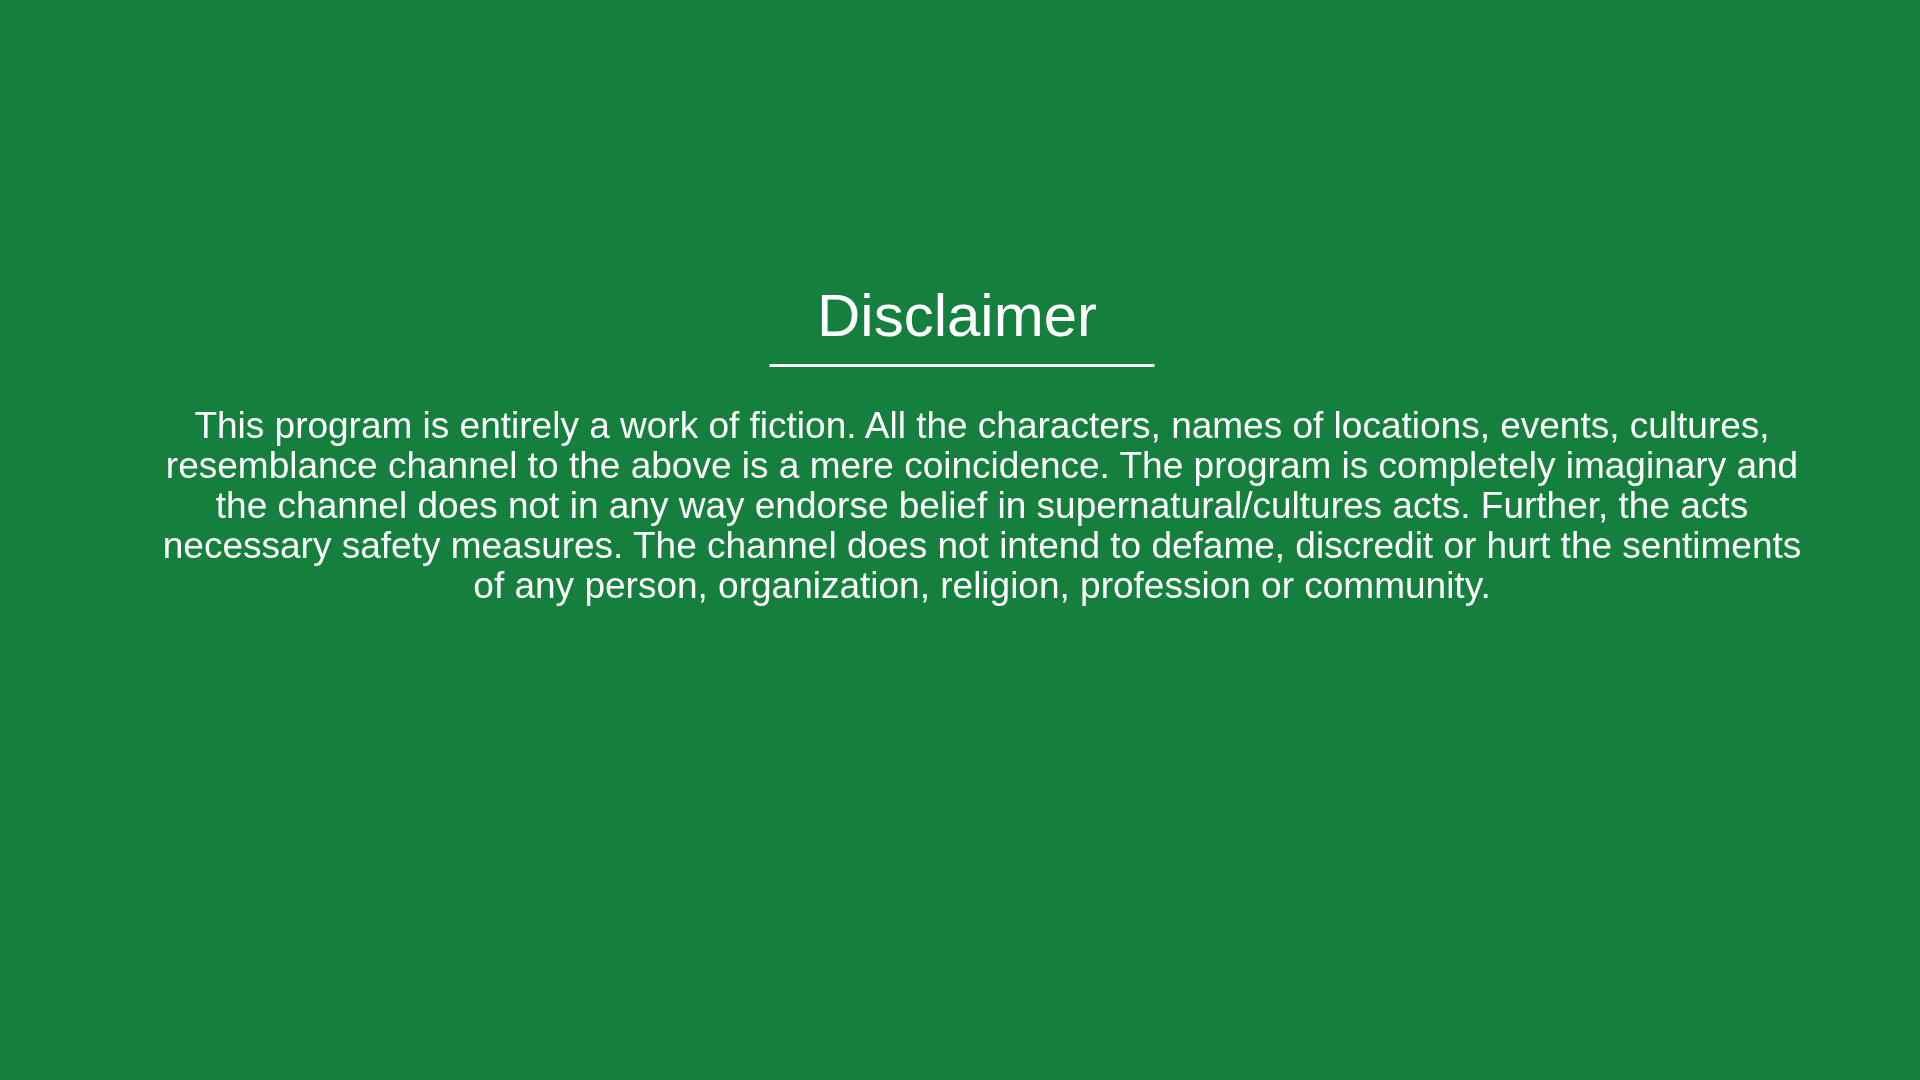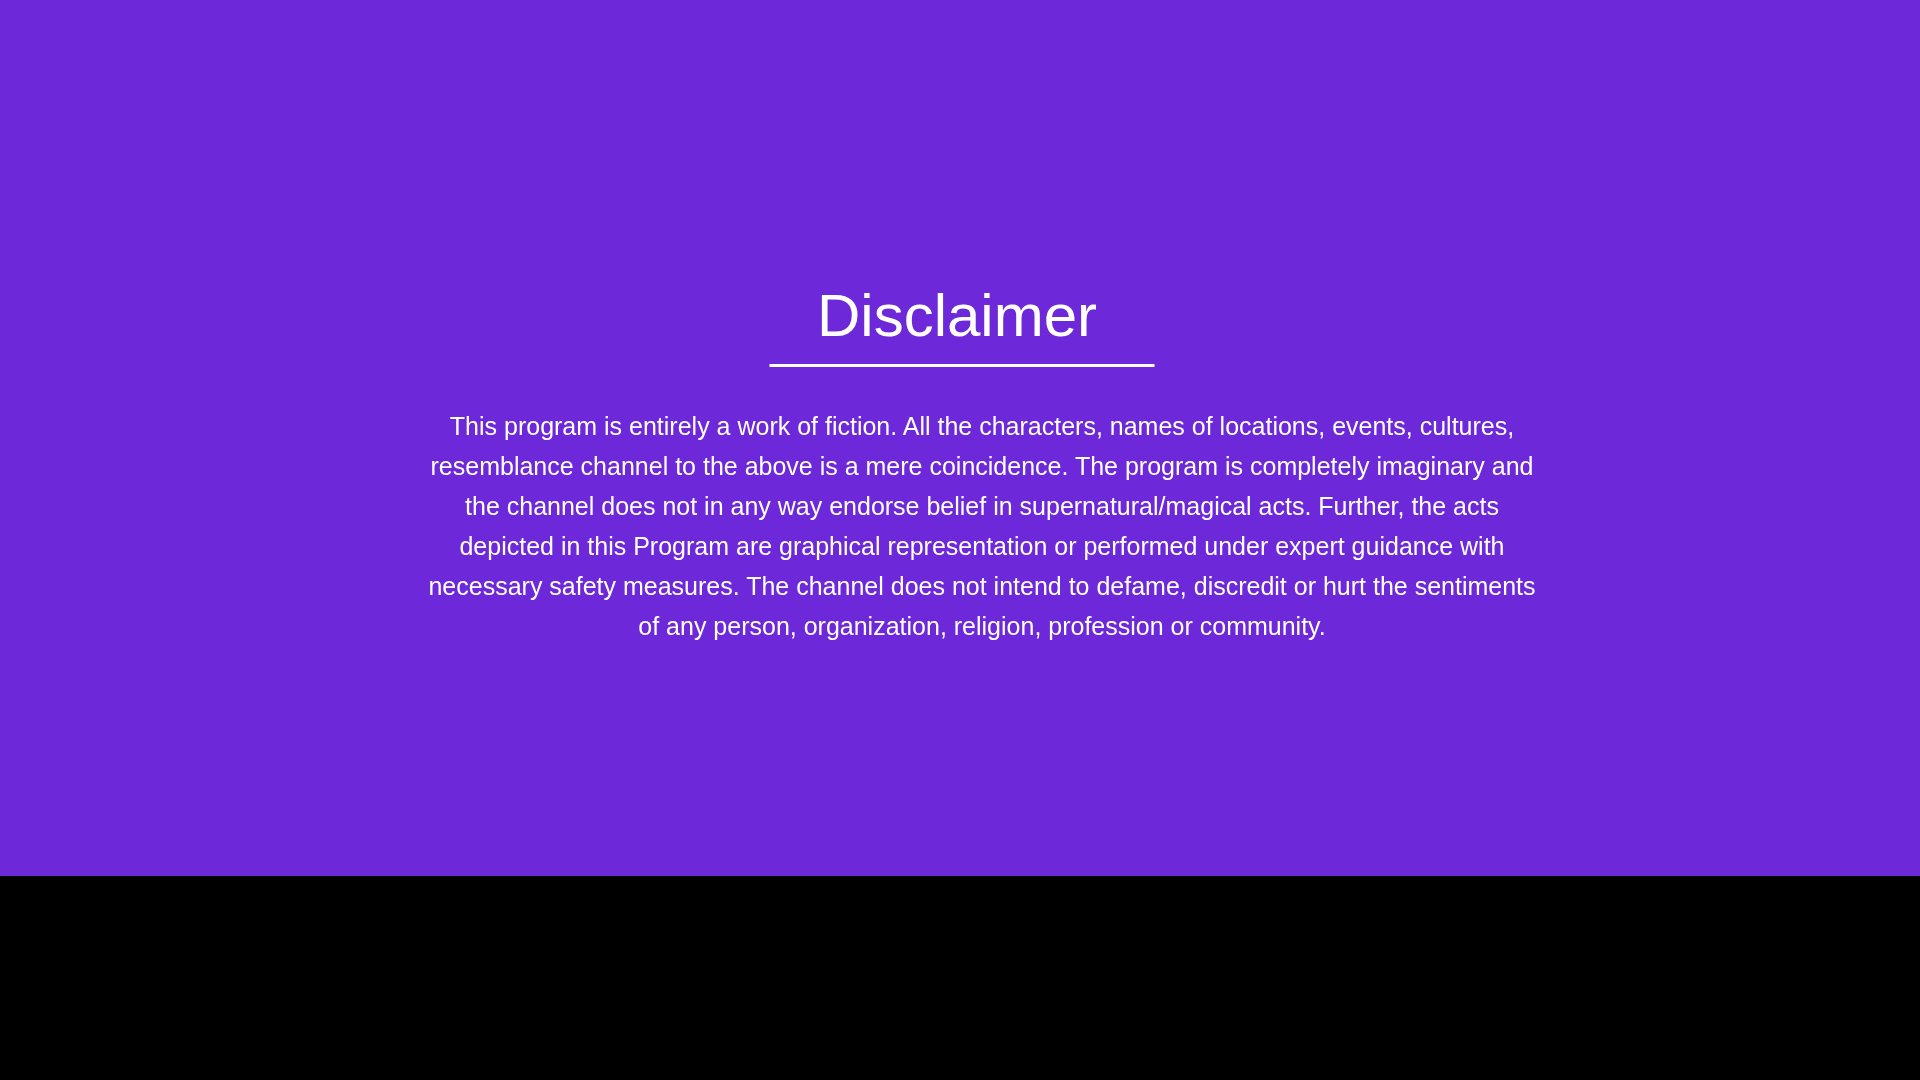--- a/index.html
+++ b/index.html
@@ -9,22 +9,22 @@
   }
   body {
     width: 1920px;
     height: 1080px;
     overflow: hidden;
     font-family: "Liberation Sans", sans-serif;
   }
   .stage {
     position: relative;
     width: 1920px;
-    height: 876px;
-    background: #6d28d9;
+    height: 1080px;
+    background: #15803d;
   }
   .title {
     position: absolute;
     top: 286px;
     left: 957px;
     transform: translateX(-50%);
     margin: 0;
     font-size: 60px;
     font-weight: 400;
     line-height: 1;
@@ -39,39 +39,38 @@
     width: 385px;
     height: 3px;
     background: #ffffff;
   }
   .body-text {
     position: absolute;
     top: 406px;
     left: 982px;
     transform: translateX(-50%);
     color: #ffffff;
-    font-size: 25px;
+    font-size: 37px;
     line-height: 40px;
     text-align: center;
   }
   .body-line {
     white-space: nowrap;
   }
 </style>
 </head>
 <body>
 
 <div class="stage">
 
   <h1 class="title">Disclaimer</h1>
 
   <div class="title-underline"></div>
 
   <div class="body-text">
     <div class="body-line">This program is entirely a work of fiction. All the characters, names of locations, events, cultures,</div>
     <div class="body-line">resemblance channel to the above is a mere coincidence. The program is completely imaginary and</div>
-    <div class="body-line">the channel does not in any way endorse belief in supernatural/magical acts. Further, the acts</div>
-    <div class="body-line">depicted in this Program are graphical representation or performed under expert guidance with</div>
+    <div class="body-line">the channel does not in any way endorse belief in supernatural/cultures acts. Further, the acts</div>
     <div class="body-line">necessary safety measures. The channel does not intend to defame, discredit or hurt the sentiments</div>
     <div class="body-line">of any person, organization, religion, profession or community.</div>
   </div>
 
 </div>
 
 </body></html>

